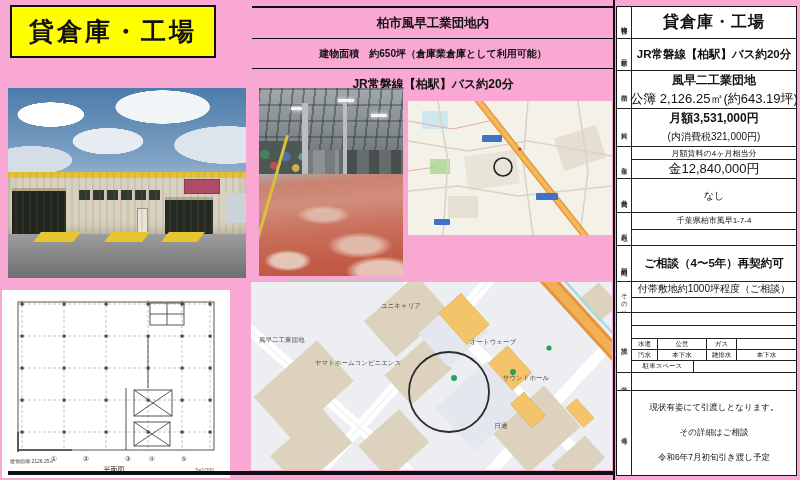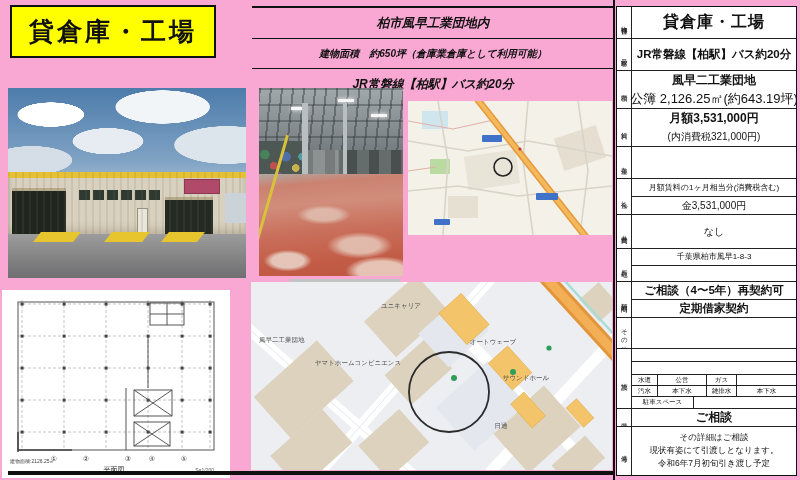--- a/index.html
+++ b/index.html
@@ -7,21 +7,21 @@
   body { font-family:"Liberation Sans", sans-serif; color:#111; }
   .page { position:relative; width:800px; height:480px; background:#f9a8d4; overflow:hidden; }
 
   
   .title-box { position:absolute; left:10px; top:5px; width:206px; height:53px;
     background:#ffff00; border:2px solid #111; display:flex; align-items:center; justify-content:center;
     font-size:25px; font-weight:bold; letter-spacing:3px; }
 
   
   .header { position:absolute; left:252px; top:6px; width:362px; border-top:2px solid #111; }
-  .header .hl { text-align:center; font-weight:bold;font-style:italic; }
+  .header .hl { text-align:center; font-weight:bold; }
   .hl1 { font-size:12.5px; padding:7px 0 6px; border-bottom:1.5px solid #111; }
   .hl2 { font-size:10px; padding:8px 0 7px; border-bottom:1.5px solid #111; }
   .hl3 { font-size:12px; padding:7px 0 5px; }
 
   
   .photo-ext { position:absolute; left:8px; top:88px; width:238px; height:190px; overflow:hidden;
     background:
       radial-gradient(ellipse 60px 22px at 18% 14%, #ffffff 55%, rgba(255,255,255,0) 56%),
       radial-gradient(ellipse 85px 30px at 65% 10%, #f2f5f8 55%, rgba(255,255,255,0) 56%),
       radial-gradient(ellipse 70px 26px at 42% 28%, #e6ecf1 50%, rgba(255,255,255,0) 51%),
@@ -340,56 +340,53 @@
     <div class="row" style="height:38px">
       <div class="lbl">賃料</div>
       <div class="val">
         <div class="cline t-md2">月額3,531,000円</div>
         <div class="cline t-n">(内消費税321,000円)</div>
       </div>
     </div>
 
     <div class="row" style="height:32px">
       <div class="lbl">敷金</div>
-    </div>
-
-    <div class="row" style="height:36px">
-      <div class="lbl">礼金</div>
-      <div class="val">
-        <div class="cline sub t-xs">月額賃料の1ヶ月相当分(消費税含む)</div>
-        <div class="cline t-n">金3,531,000円</div>
-      </div>
-    </div>
+      <div class="val">
+        <div class="cline sub t-xs">月額賃料の4ヶ月相当分</div>
+        <div class="cline t-sm">金12,840,000円</div>
+      </div>
+    </div>
+
 
     <div class="row" style="height:34px">
       <div class="lbl">共益費</div>
       <div class="val">
           <div class="cline t-n">なし</div>
         </div>
     </div>
 
     <div class="row" style="height:33px">
       <div class="lbl">所在地</div>
       <div class="val">
-        <div class="cline sub t-xs">千葉県柏市風早1-8-3</div>
+        <div class="cline sub t-xs">千葉県柏市風早1-7-4</div>
         <div class="cline"></div>
       </div>
     </div>
 
     <div class="row" style="height:36px">
       <div class="lbl">契約期間</div>
       <div class="val">
         <div class="cline sub t-md">ご相談（4〜5年）再契約可</div>
-        <div class="cline t-md">定期借家契約</div>
       </div>
     </div>
 
     <div class="row" style="height:31px">
       <div class="lbl">その他</div>
       <div class="val">
+        <div class="cline sub t-n">付帯敷地約1000坪程度（ご相談）</div>
         <div class="cline"></div>
       </div>
     </div>
 
     <div class="row" style="height:60px">
       <div class="lbl">施設</div>
       <div class="val">
         <div class="cline sub"></div>
         <div class="cline"></div>
         <div class="fac">
@@ -408,28 +405,25 @@
           <div class="fr">
             <span class="fc wide">駐車スペース</span>
             <span class="fc rest"></span>
           </div>
         </div>
       </div>
     </div>
 
     <div class="row" style="height:18px">
       <div class="lbl">引渡</div>
-      <div class="val">
-          <div class="cline t-md2">ご相談</div>
-        </div>
     </div>
 
     <div class="row" style="flex:1">
       <div class="lbl">備考</div>
       <div class="val" style="justify-content:space-evenly; padding:4px 0;">
+        <div class="bk-line">現状有姿にて引渡しとなります。</div>
         <div class="bk-line">その詳細はご相談</div>
-        <div class="bk-line">現状有姿にて引渡しとなります。</div>
         <div class="bk-line">令和6年7月初旬引き渡し予定</div>
       </div>
     </div>
 
   </div>
 </div>
 
 </body></html>

